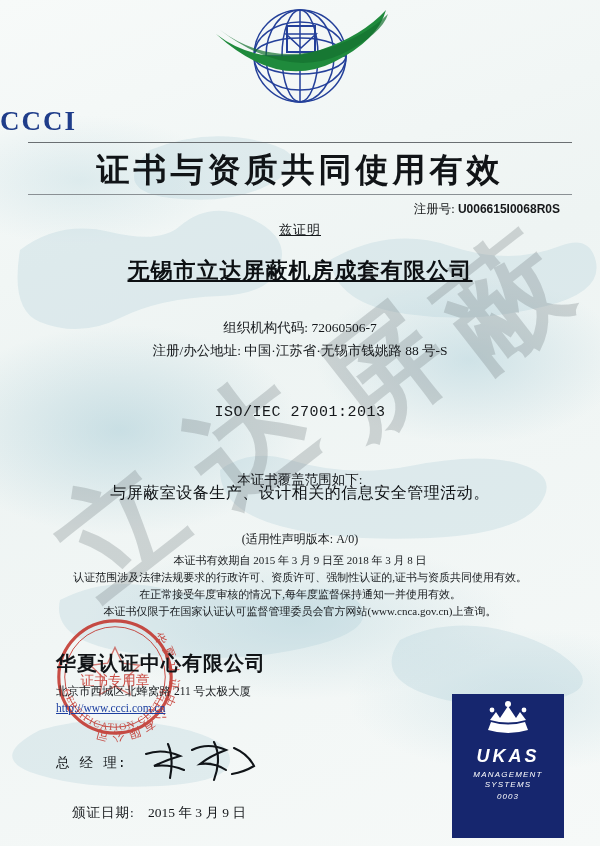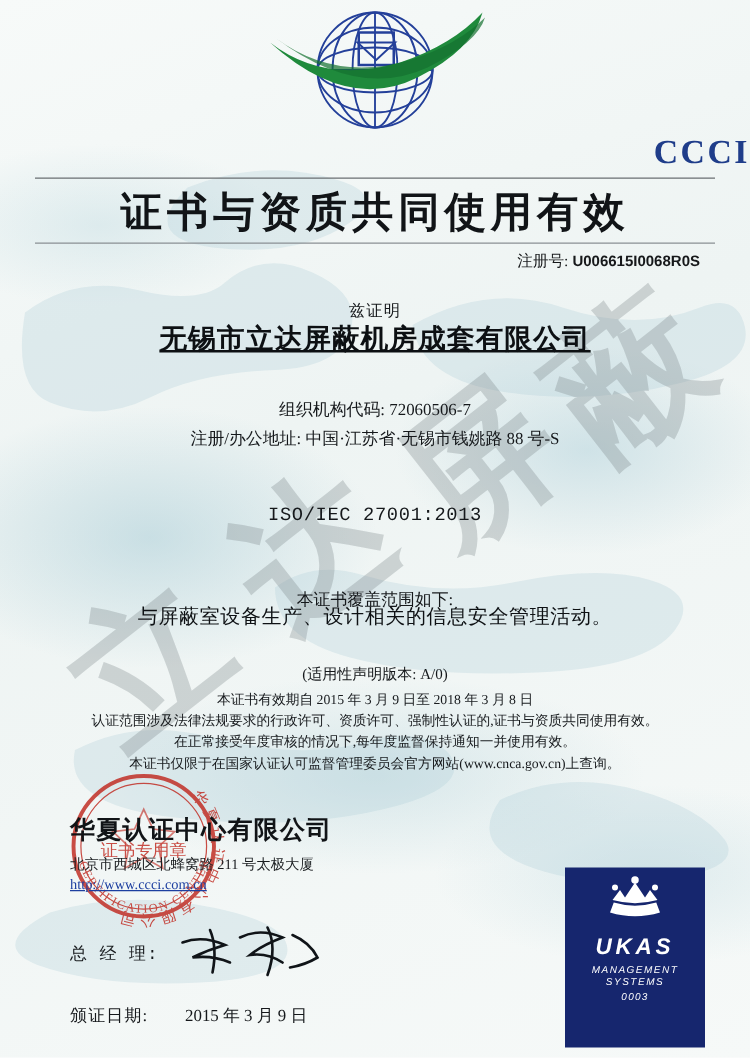--- a/index.html
+++ b/index.html
@@ -31,21 +31,21 @@
     opacity: 0.5;
     pointer-events: none;
   }
 
   
   .emblem {
     position: absolute;
     left: 0; right: 0;
     top: 4px;
     height: 140px;
-    text-align: right;
+    text-align: left;
   }
   .emblem svg { display: block; margin: 0 auto; }
   .ccci {
     font-family: "Liberation Serif", serif;
     font-size: 27px;
     font-weight: bold;
     letter-spacing: 2px;
     color: #1f3d8a;
     margin-top: -6px;
   }
@@ -81,21 +81,21 @@
   }
   .reg-no b { font-family: "Liberation Sans", sans-serif; font-size: 12px; }
 
   .center-line {
     position: absolute;
     left: 0; right: 0;
     text-align: center;
     color: #15181b;
   }
 
-  .hereby { top: 240px; font-size: 13px; letter-spacing: 1px; }
+  .hereby { top: 221px; font-size: 13px; letter-spacing: 1px; text-decoration: underline; }
   .company {
     top: 256px;
     font-family: "DejaVu Serif", serif;
     font-weight: bold;
     font-size: 22px;
     letter-spacing: 1px;
     color: #0d1013;
     text-decoration: underline;
   }
   .org-code { top: 319px; font-size: 13.5px; }
@@ -156,21 +156,21 @@
     position: absolute;
     left: 56px;
     top: 754px;
     font-size: 13.5px;
     color: #15181b;
     letter-spacing: 1px;
     font-family: Liberation Mono, monospace;
   }
   .date-label {
     position: absolute;
-    left: 56px;
+    left: 72px;
     top: 804px;
     font-size: 13.5px;
     color: #15181b;
     letter-spacing: 1px;
   }
   .date-value {
     position: absolute;
     left: 148px;
     top: 804px;
     font-size: 13.5px;

